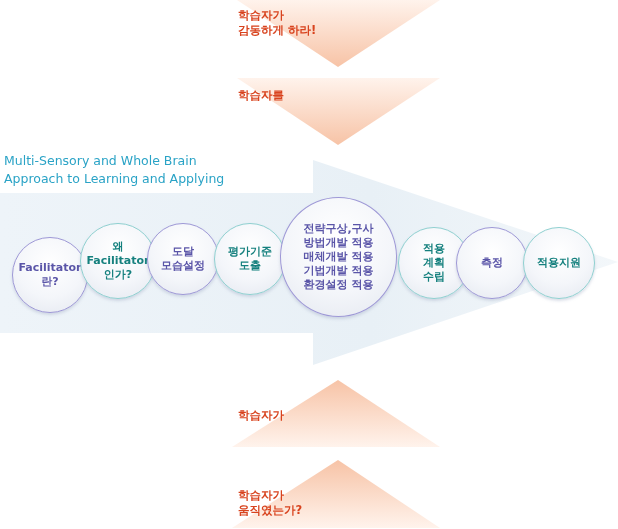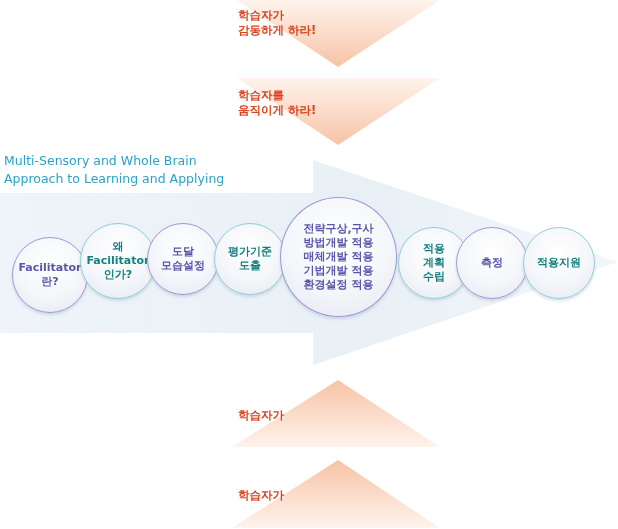--- a/index.html
+++ b/index.html
@@ -45,21 +45,20 @@
 
 <div class="tri" style="left:238px;top:8px;width:200px;">
   <div class="tri-text" style="position:relative;">
     <div>학습자가</div>
     <div>감동하게 하라!</div>
   </div>
 </div>
 <div class="tri" style="left:238px;top:88px;width:200px;">
   <div class="tri-text" style="position:relative;">
     <div>학습자를</div>
-    <div>움직이게 하라!</div>
   </div>
 </div>
 
 <div class="subtitle">
   <div>Multi-Sensory and  Whole Brain</div>
   <div>Approach to Learning and Applying</div>
 </div>
 
 <div class="circle c-purple" style="left:12px;top:237px;width:76px;height:76px;">
   <span>Facilitator
@@ -98,14 +97,15 @@
 </div>
 
 <div class="tri" style="left:238px;top:408px;width:200px;">
   <div class="tri-text" style="position:relative;">
     <div>학습자가</div>
   </div>
 </div>
 <div class="tri" style="left:238px;top:488px;width:200px;">
   <div class="tri-text" style="position:relative;">
     <div>학습자가</div>
+    <div>움직였는가?</div>
   </div>
 </div>
 
 </body></html>

